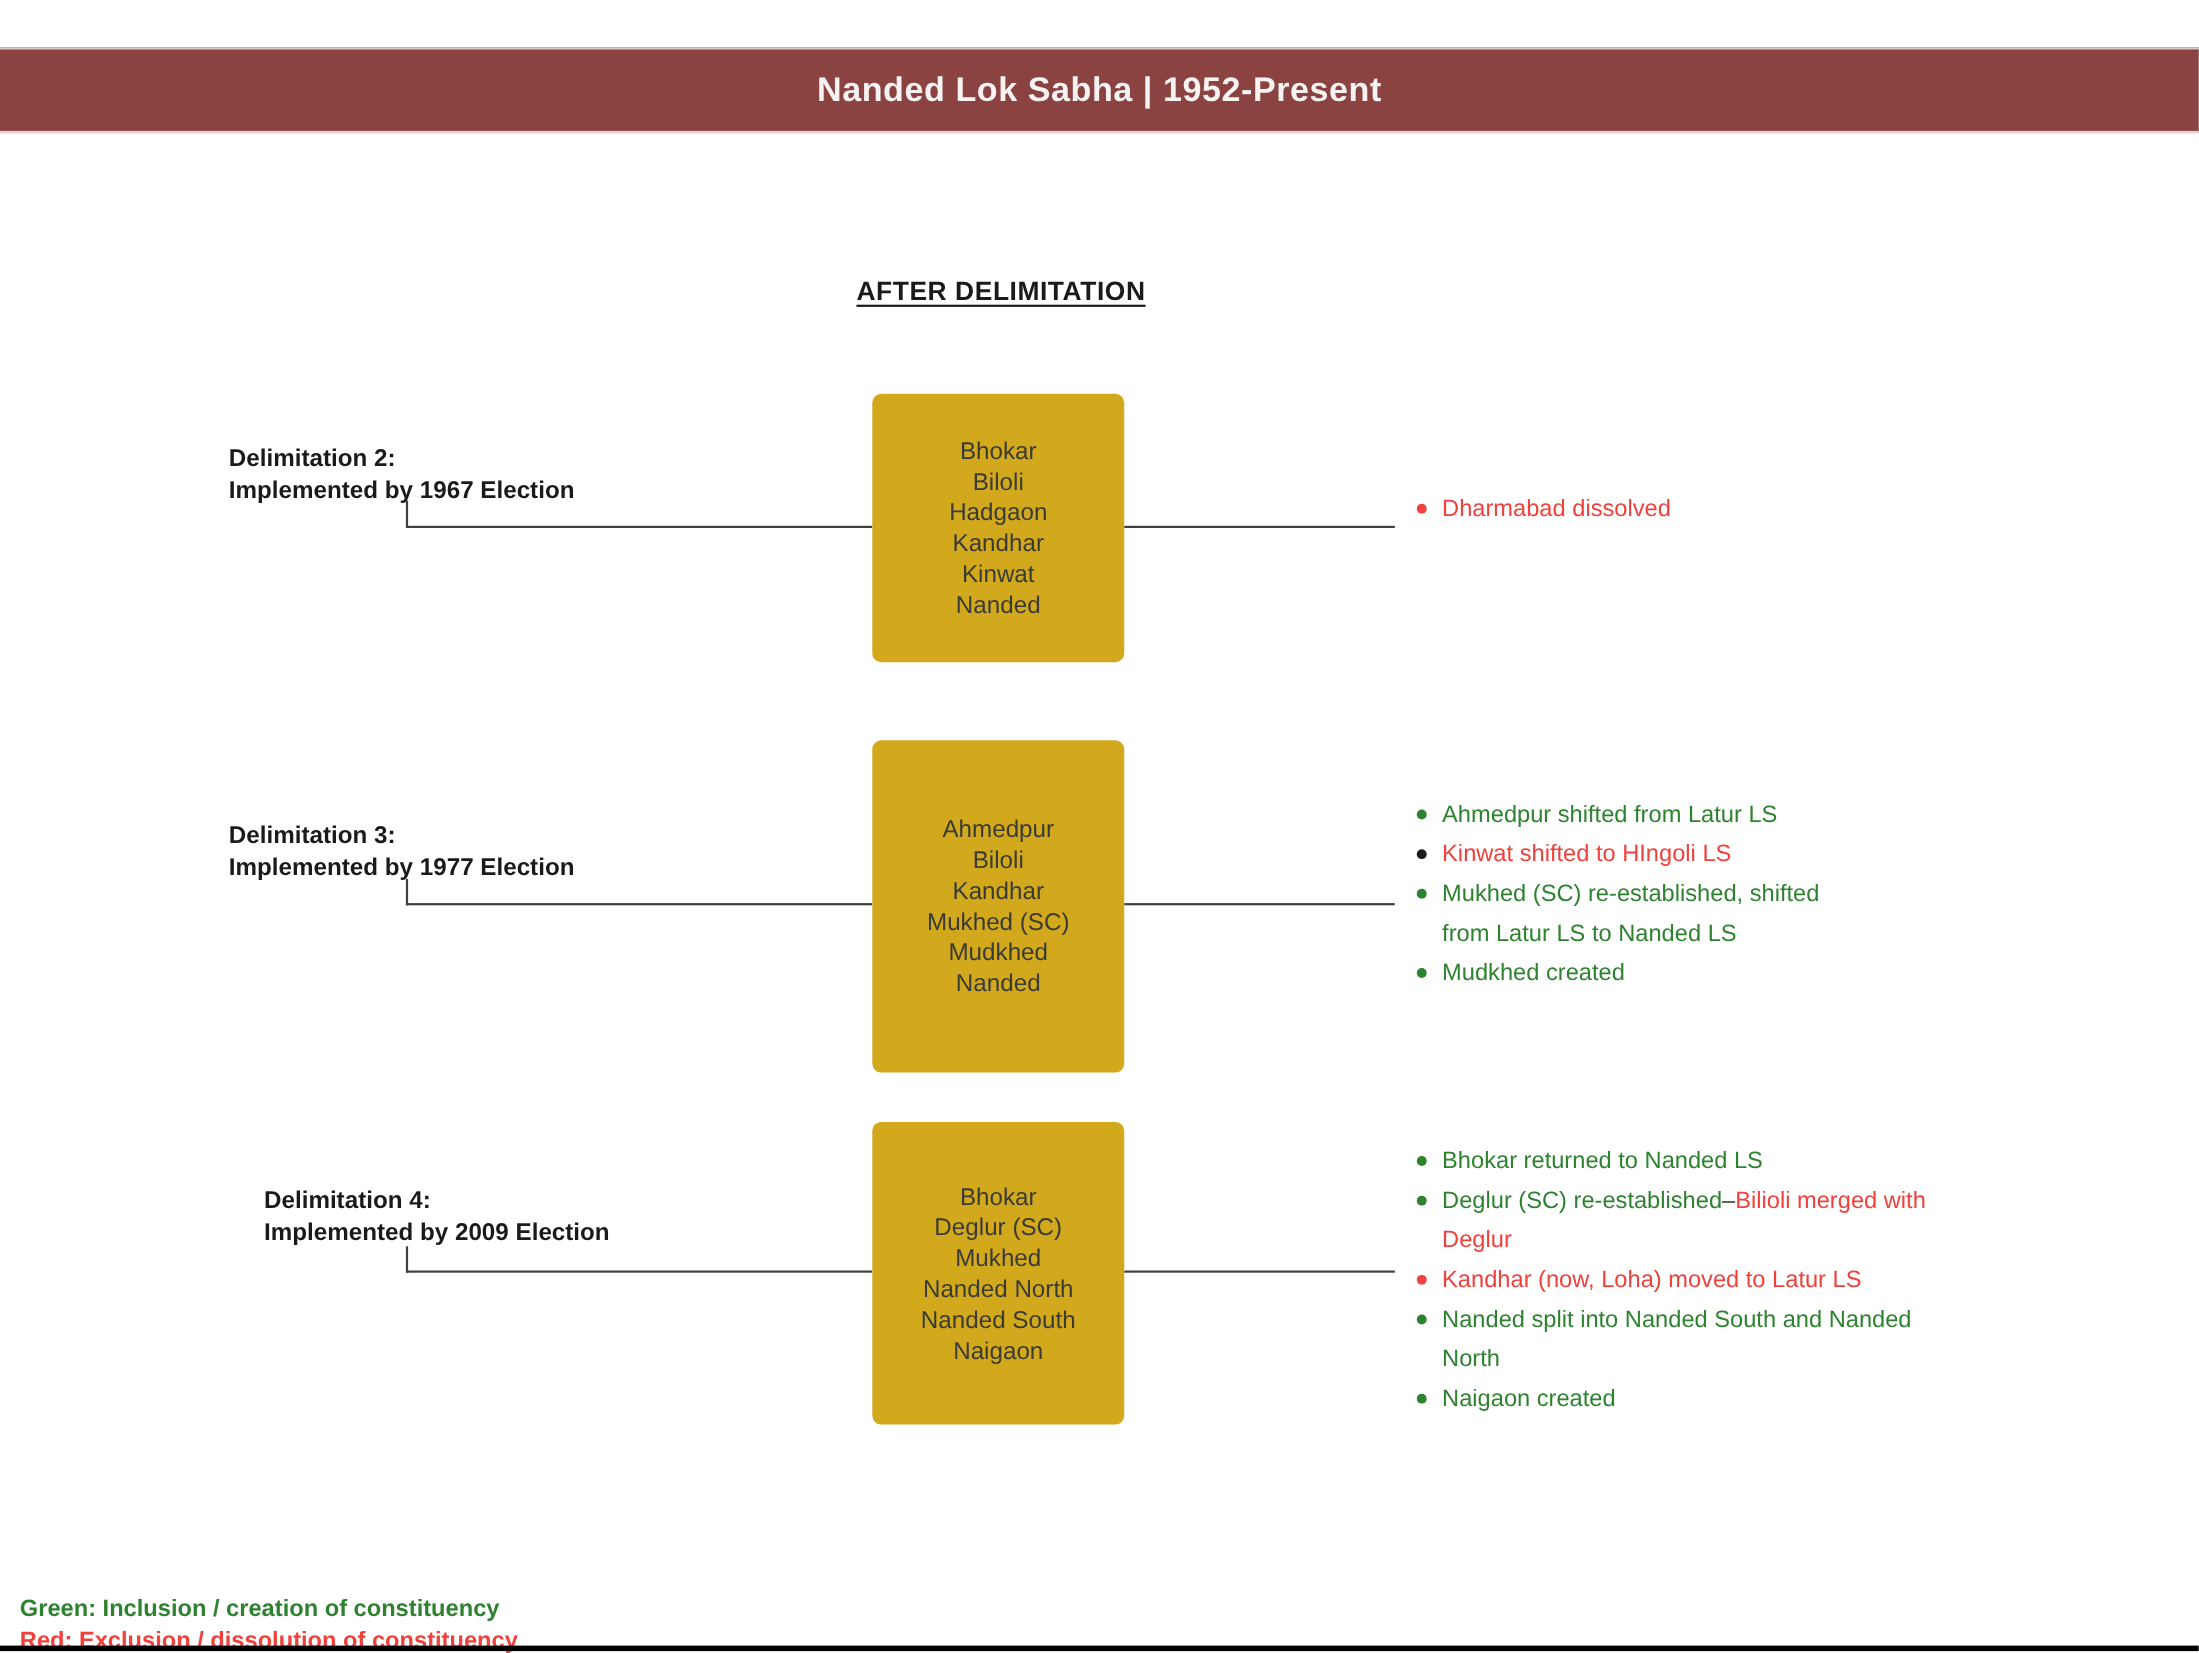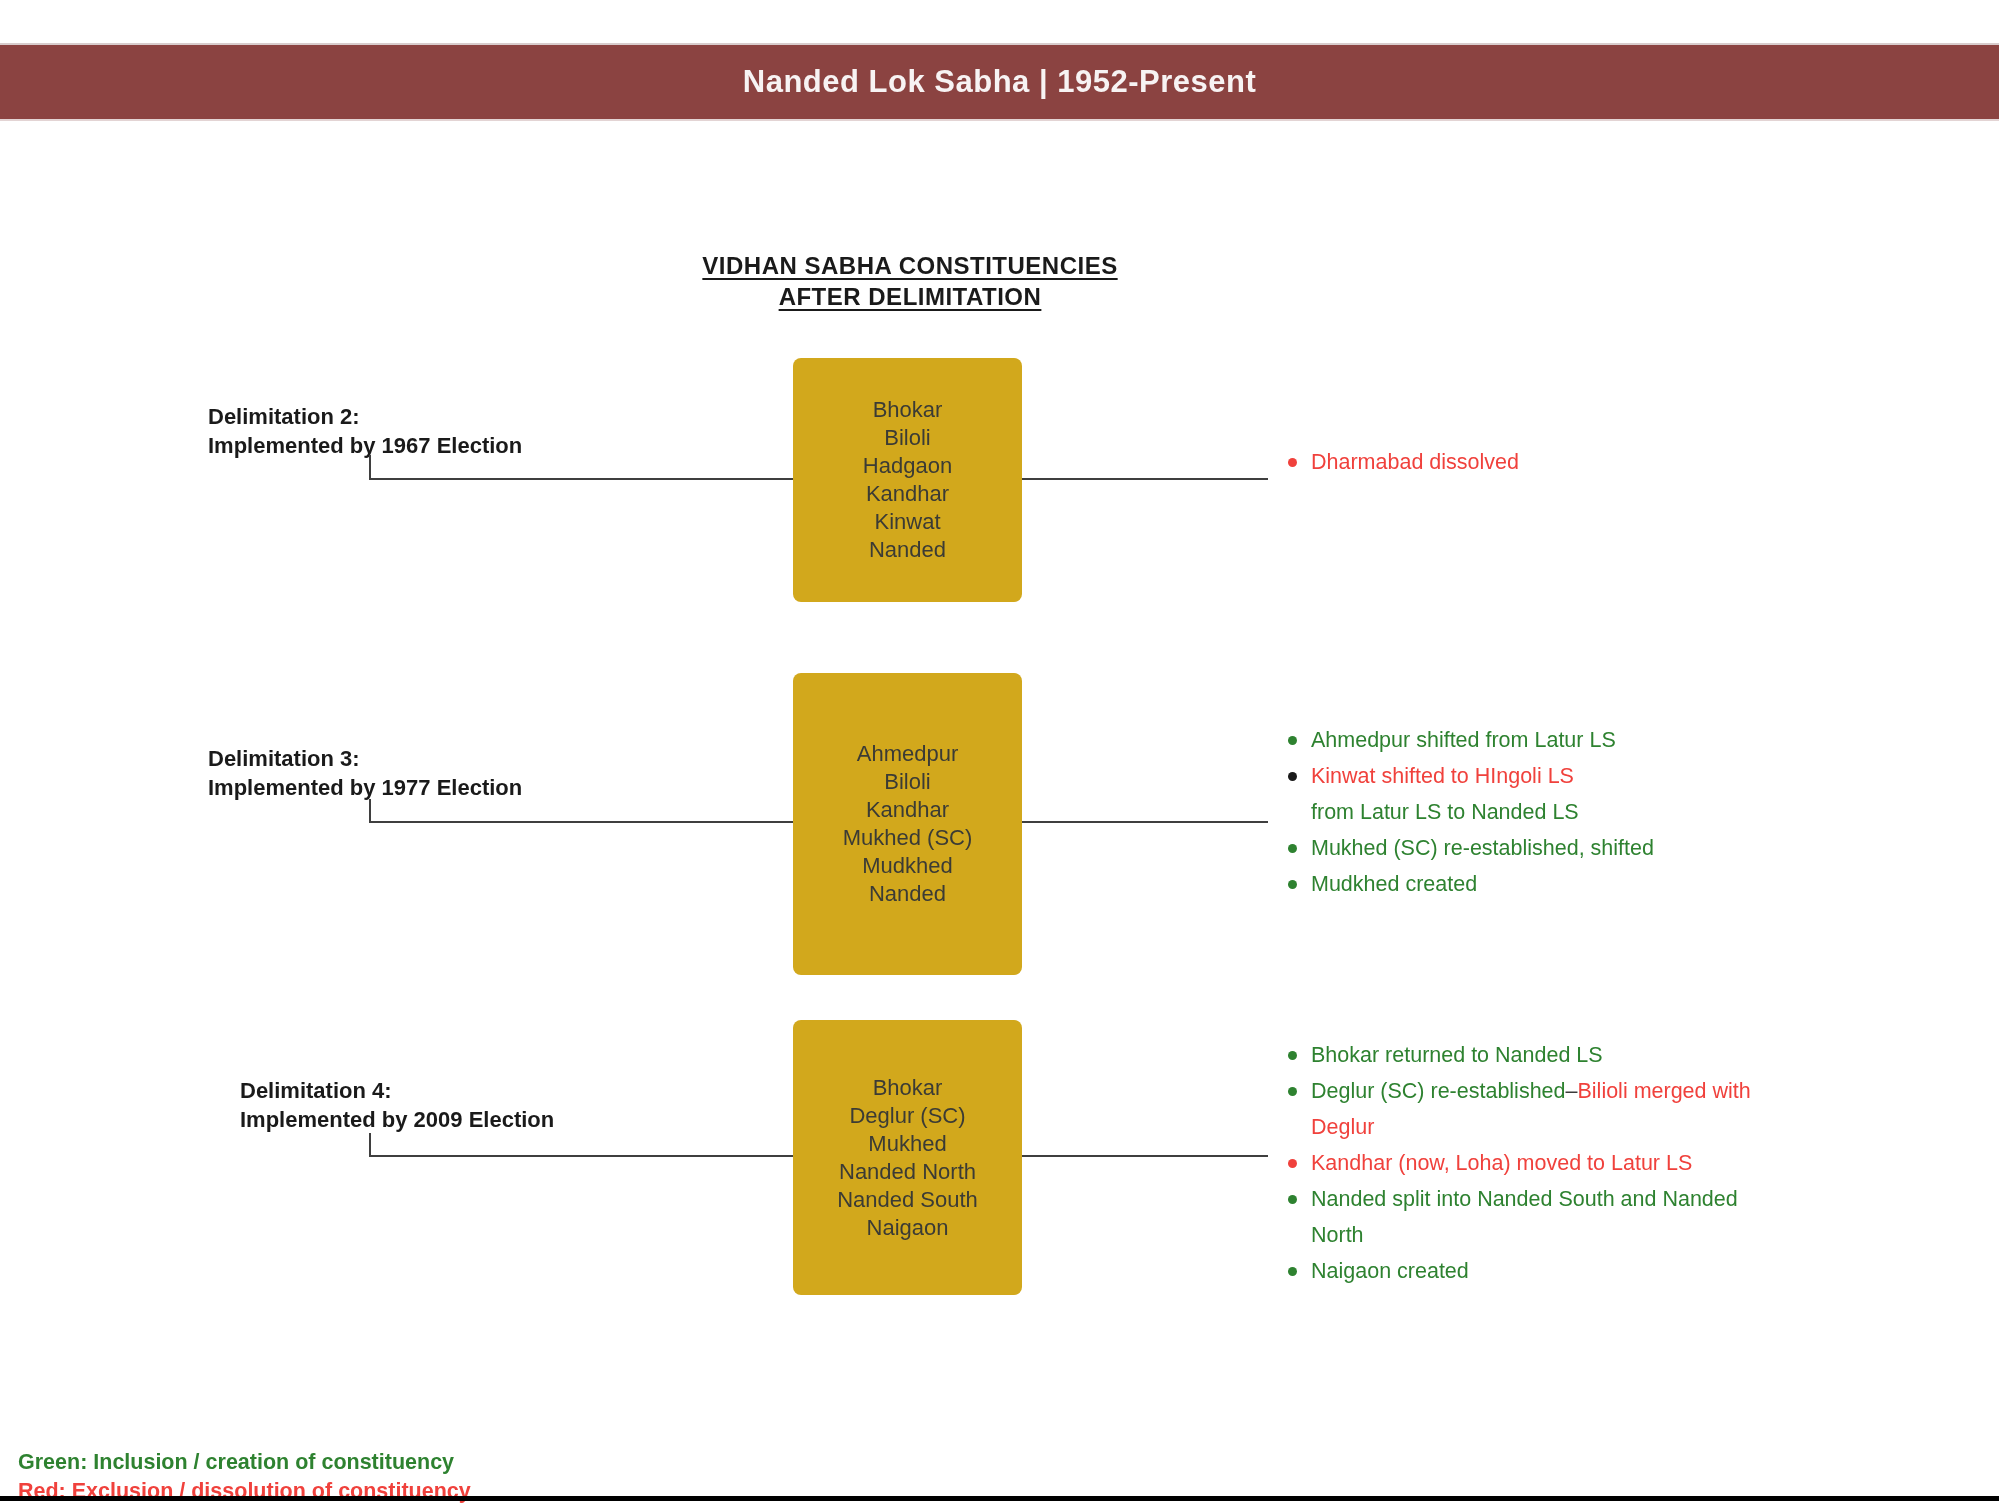--- a/index.html
+++ b/index.html
@@ -51,21 +51,20 @@
 </head>
 <body>
 
 <div id="canvas" style="--maroon: #8B4341; --gold: #D2A81C; --green: #2E8230; --red: #F0413C; --dash: #3A3A3A; --line: #3F3F3F; --boxtext: #3B3B35;">
 
   <header class="titlebar">
     <h1>Nanded Lok Sabha | 1952-Present</h1>
   </header>
 
   <div class="heading">
-    <div>VIDHAN SABHA CONSTITUENCIES</div>
     <div>AFTER DELIMITATION</div>
   </div>
 
   <div id="sections">
       <div>
         <div class="sec-label" style="top: 402px;">
           <div>Delimitation 2:</div>
           <div>Implemented by 1967 Election</div>
         </div>
         <div class="vline" style="left: 369px; top: 455px; height: 25px;"></div>
@@ -105,26 +104,26 @@
         <div class="bullets" style="top: 722px;">
           <div class="brow">
             <span class="bdot" style="background: rgb(46, 130, 48);"></span>
             <span class="btxt c-green">Ahmedpur shifted from Latur LS</span>
           </div>
           <div class="brow">
             <span class="bdot" style="background: rgb(26, 26, 26);"></span>
             <span class="btxt c-red">Kinwat shifted to HIngoli LS</span>
           </div>
           <div class="brow">
+            <span class="bdot" style="background: rgb(46, 130, 48);"></span>
+            <span class="btxt c-green">Mukhed (SC) re-established, shifted</span>
+          </div>
+          <div class="brow">
             <span class="bdot empty"></span>
             <span class="btxt c-green">from Latur LS to Nanded LS</span>
-          </div>
-          <div class="brow">
-            <span class="bdot" style="background: rgb(46, 130, 48);"></span>
-            <span class="btxt c-green">Mukhed (SC) re-established, shifted</span>
           </div>
           <div class="brow">
             <span class="bdot" style="background: rgb(46, 130, 48);"></span>
             <span class="btxt c-green">Mudkhed created</span>
           </div>
         </div>
       </div>
       <div>
         <div class="sec-label" style="top: 1076px; margin-left: 32px;">
           <div>Delimitation 4:</div>

